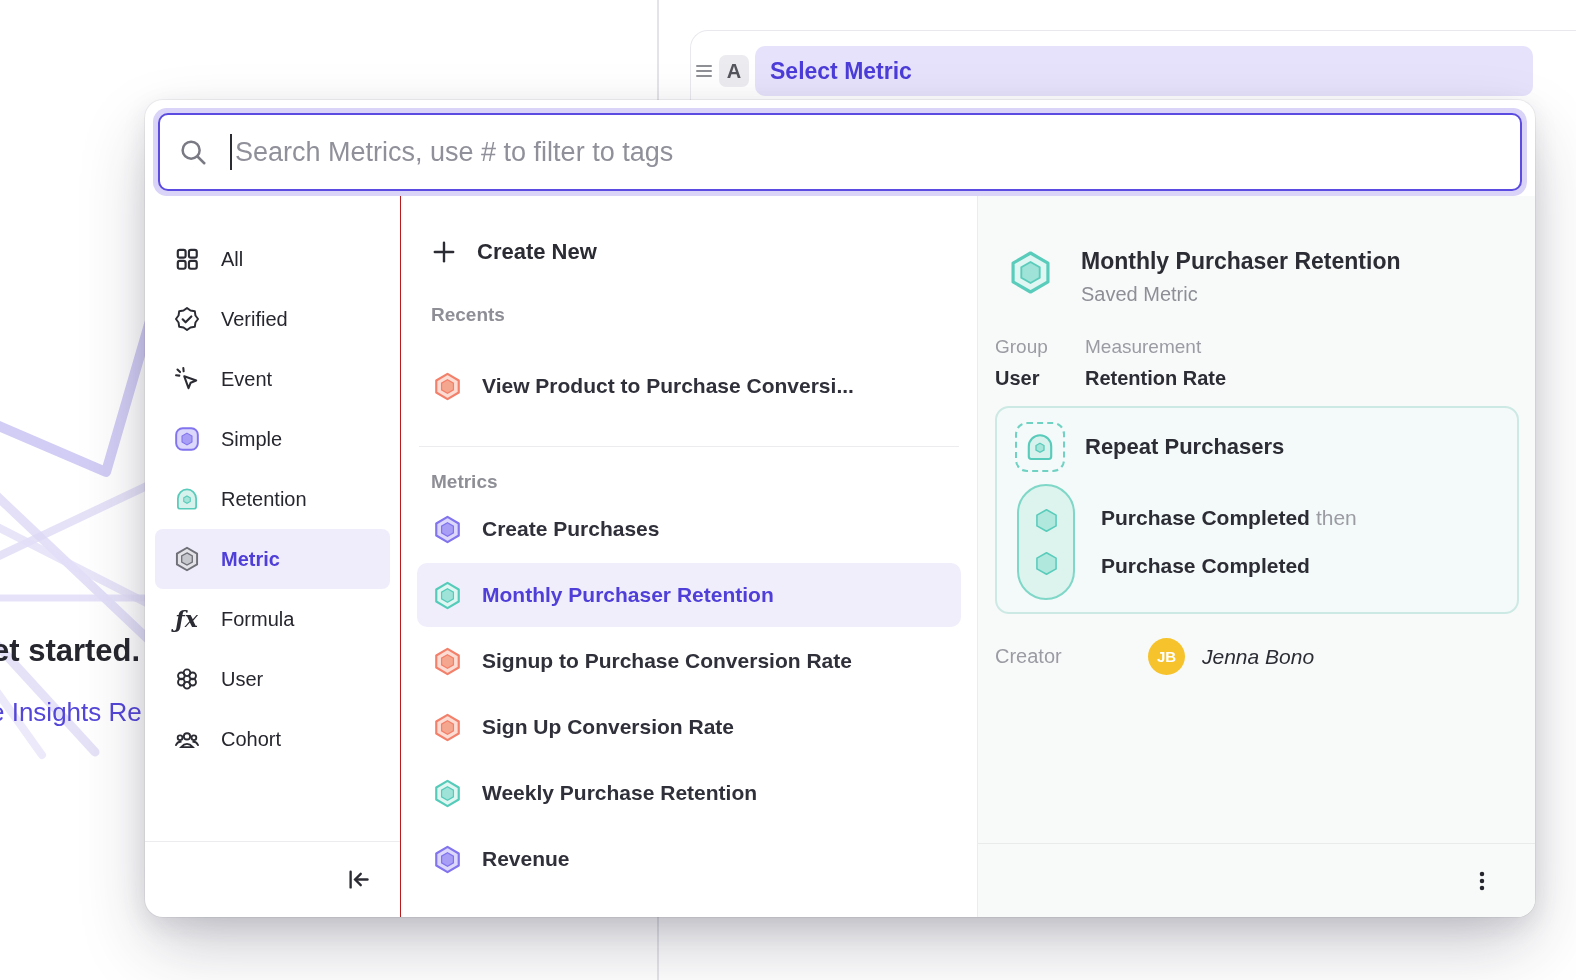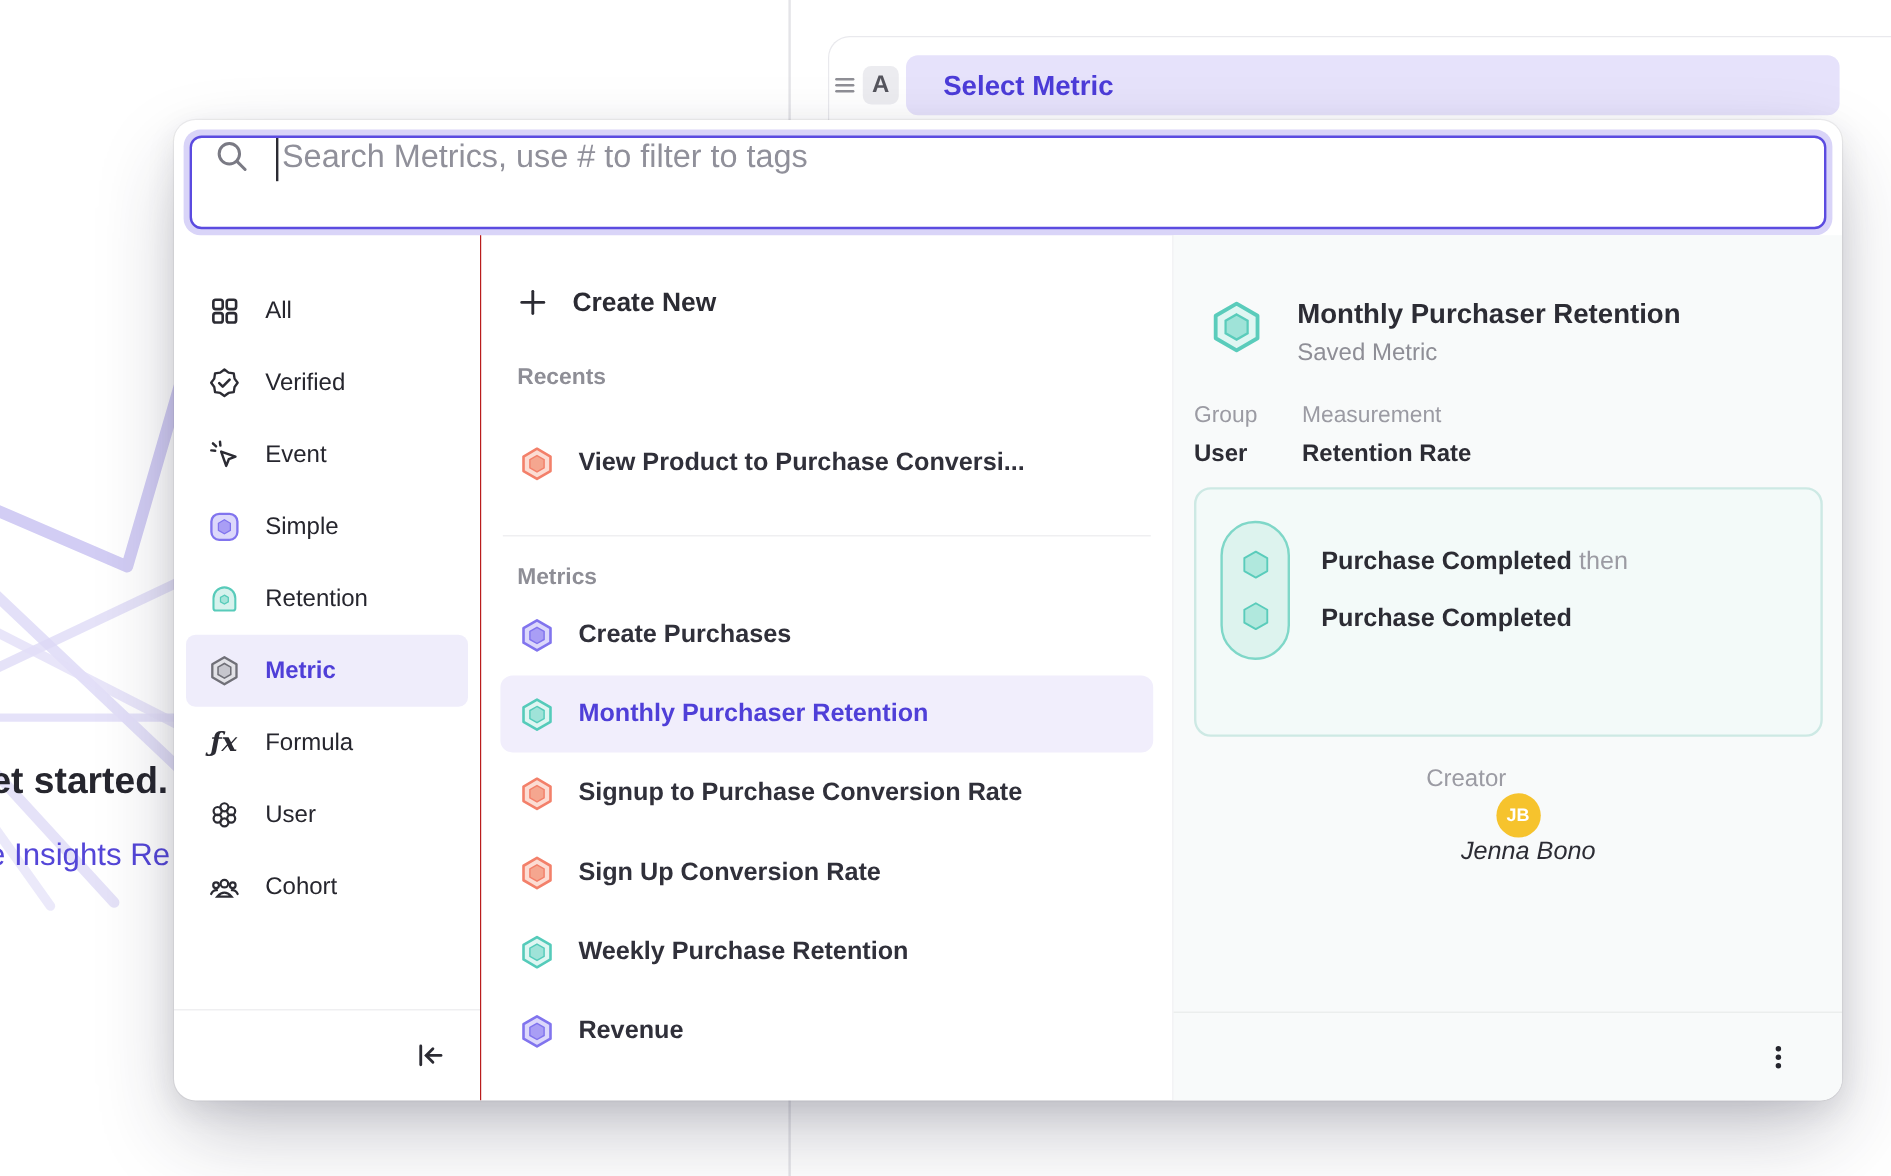--- a/index.html
+++ b/index.html
@@ -13,31 +13,31 @@
   .bg-heading { position:absolute; left:-8px; top:633px; font-size:31px; font-weight:700; color:#26262e; z-index:2; white-space:nowrap; }
   .bg-link { position:absolute; left:-10px; top:697px; font-size:26px; font-weight:500; color:#5446d8; z-index:2; white-space:nowrap; }
 
   .top-card { position:absolute; left:690px; top:30px; width:886px; height:190px; background:#ffffff;
               border:1px solid #e9e9ed; border-right:none; border-bottom:none; border-radius:18px 0 0 0; z-index:2; }
   .top-row { display:flex; align-items:center; padding:15px 0 0 2px; }
   .drag-handle { width:22px; height:22px; margin-left:0; flex:none; }
   .a-badge { width:30px; height:32px; margin-left:4px; background:#ececf0; border-radius:7px; color:#55555d;
              font-weight:700; font-size:20px; display:flex; align-items:center; justify-content:center; flex:none; }
   .select-pill { flex:1; margin:0 43px 0 6px; height:50px; background:#e6e2fb; border-radius:10px;
-                 display:flex; align-items:center; padding-left:31px; }
+                 display:flex; align-items:center; padding-left:15px; }
   .select-pill span { color:#4c3cd8; font-weight:700; font-size:23px; }
 
   
   .modal { position:absolute; left:145px; top:100px; width:1390px; height:817px; background:#ffffff;
            border-radius:18px; z-index:10; overflow:hidden;
            box-shadow:0 30px 70px -8px rgba(35,35,60,.28), 0 8px 24px rgba(35,35,60,.10), 0 0 0 1px rgba(0,0,0,.05); }
 
   .search-wrap { margin:8px 8px 0 8px; background:#d9d4f8; border-radius:14px; padding:5px; }
   .search-box { background:#ffffff; border:2px solid #5b4be0; border-radius:10px; height:78px;
-                display:flex; align-items:flex-start; padding:0 18px; }
+                display:flex; align-items:center; padding:0 18px; }
   .search-box svg { flex:none; margin-right:22px; }
   .caret { width:2px; height:36px; background:#2b2b33; flex:none; margin-right:3px; }
   .search-box input { flex:1; border:none; outline:none; font-size:27px; color:#2e2e36; background:transparent;
                       font-family:inherit; }
   .search-box input::placeholder { color:#90909a; opacity:1; }
 
   .content { display:flex; height:721px; }
 
   
   .sidebar { width:255px; flex:none; position:relative; padding-top:33px; }
@@ -79,21 +79,21 @@
   .d-card { margin:16px 16px 0 17px; height:208px; background:#f3faf9; border:2px solid #cde9e4; border-radius:14px; padding:14px 18px; }
   .dc-head { display:flex; align-items:center; }
   .dashed-ic { width:50px; height:50px; border:2px dashed #6fd2c3; border-radius:12px; display:flex; align-items:center; justify-content:center; flex:none; }
   .dc-title { margin-left:20px; font-size:22px; font-weight:700; color:#2c2c34; }
   .dc-body { display:flex; align-items:center; margin-top:12px; }
   .capsule { width:58px; height:116px; border:2px solid #7fd7c8; background:#ddf3ee; border-radius:30px;
              display:flex; flex-direction:column; align-items:center; justify-content:center; gap:16px; flex:none; margin-left:2px; }
   .steps { margin-left:26px; display:flex; flex-direction:column; gap:24px; }
   .step { font-size:21px; font-weight:700; color:#2c2c34; }
   .step .conn { color:#9b9ba3; font-weight:400; margin-left:6px; }
-  .d-creator { display:flex; align-items:center; margin:24px 0 0 17px;flex-direction:column; }
+  .d-creator { display:flex; align-items:center; margin:24px 0 0 17px; }
   .d-creator .clabel { font-size:20px; color:#9b9ba3; width:153px; }
   .avatar { width:37px; height:37px; border-radius:50%; background:#f6c32d; color:#ffffff; font-size:15px; font-weight:700;
             display:flex; align-items:center; justify-content:center; flex:none; }
   .cname { margin-left:17px; font-size:21px; color:#2c2c34;font-style:italic; }
   .d-footer { position:absolute; left:0; right:0; bottom:0; height:74px; border-top:1px solid #e8ebea;
               display:flex; align-items:center; justify-content:flex-end; padding-right:40px; }
   .icon-btn { cursor:pointer; display:flex; align-items:center; justify-content:center; }
 </style>
 </head>
 <body>
@@ -367,20 +367,29 @@
             <div class="mlabel">Group</div>
             <div class="mvalue">User</div>
           </div>
           <div>
             <div class="mlabel">Measurement</div>
             <div class="mvalue">Retention Rate</div>
           </div>
         </div>
 
         <div class="d-card">
+          <div class="dc-head">
+            <div class="dashed-ic">
+              <svg viewBox="0 0 24 24" width="32" height="32">
+                <path d="M3.6 19.2 L3.6 11.6 A8.4 8.4 0 0 1 20.4 11.6 L20.4 19.2 Q20.4 21 18.6 21 L5.4 21 Q3.6 21 3.6 19.2 Z" fill="#d7f2ed" stroke="#58cbba" stroke-width="1.6"></path>
+                <polygon points="12,9.2 15,10.9 15,14.3 12,16 9,14.3 9,10.9" fill="#a5e4d9" stroke="#58cbba" stroke-width="1"></polygon>
+              </svg>
+            </div>
+            <div class="dc-title">Repeat Purchasers</div>
+          </div>
           <div class="dc-body">
             <div class="capsule">
               <svg viewBox="0 0 24 24" width="27" height="27">
                 <polygon points="12,2.4 20.5,7.2 20.5,16.8 12,21.6 3.5,16.8 3.5,7.2" fill="#b0e8dd" stroke="#5accbb" stroke-width="1.4" stroke-linejoin="round"></polygon>
               </svg>
               <svg viewBox="0 0 24 24" width="27" height="27">
                 <polygon points="12,2.4 20.5,7.2 20.5,16.8 12,21.6 3.5,16.8 3.5,7.2" fill="#b0e8dd" stroke="#5accbb" stroke-width="1.4" stroke-linejoin="round"></polygon>
               </svg>
             </div>
             <div class="steps">

